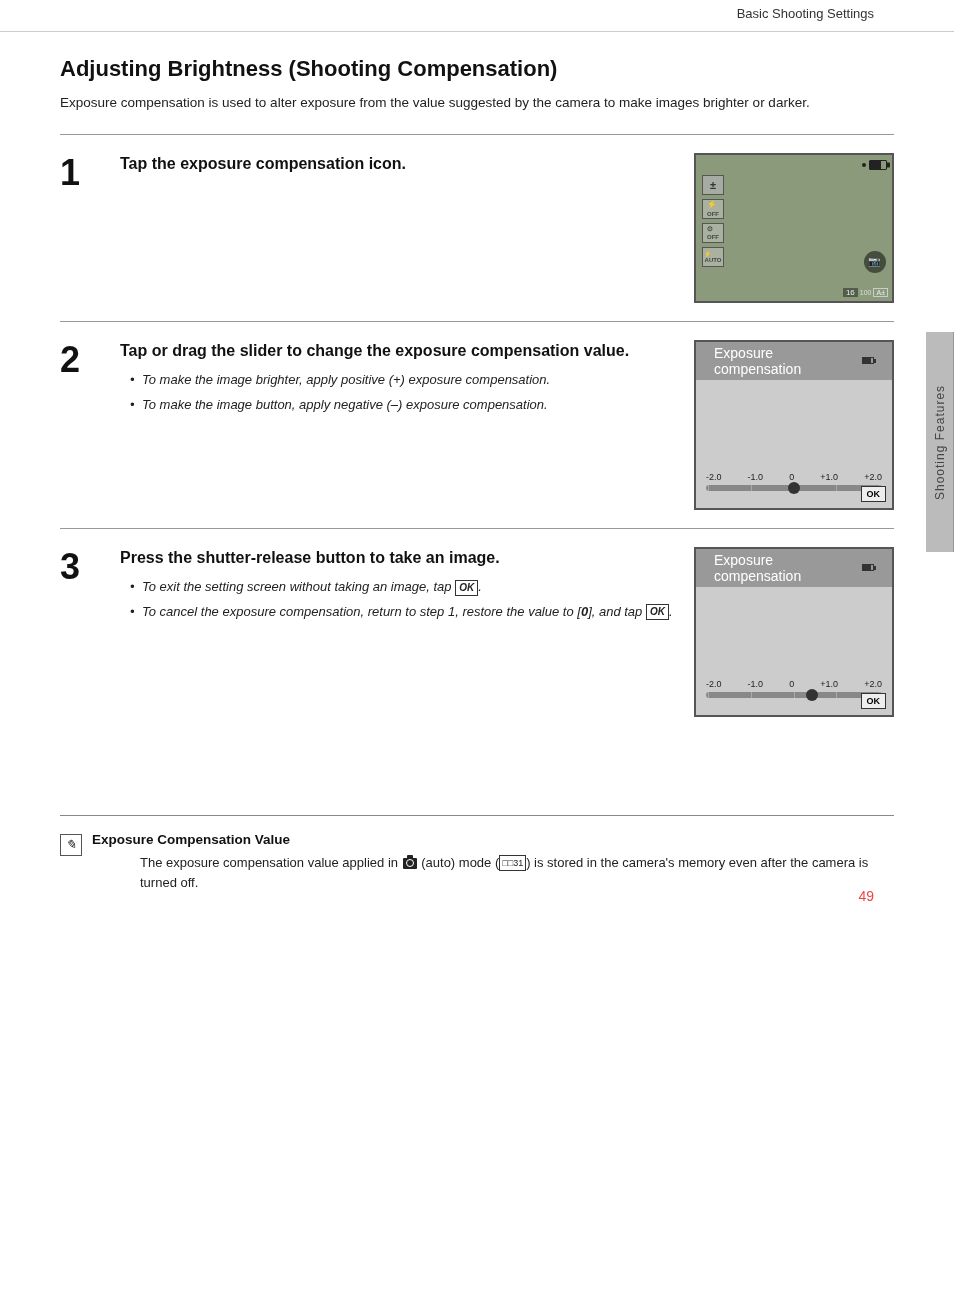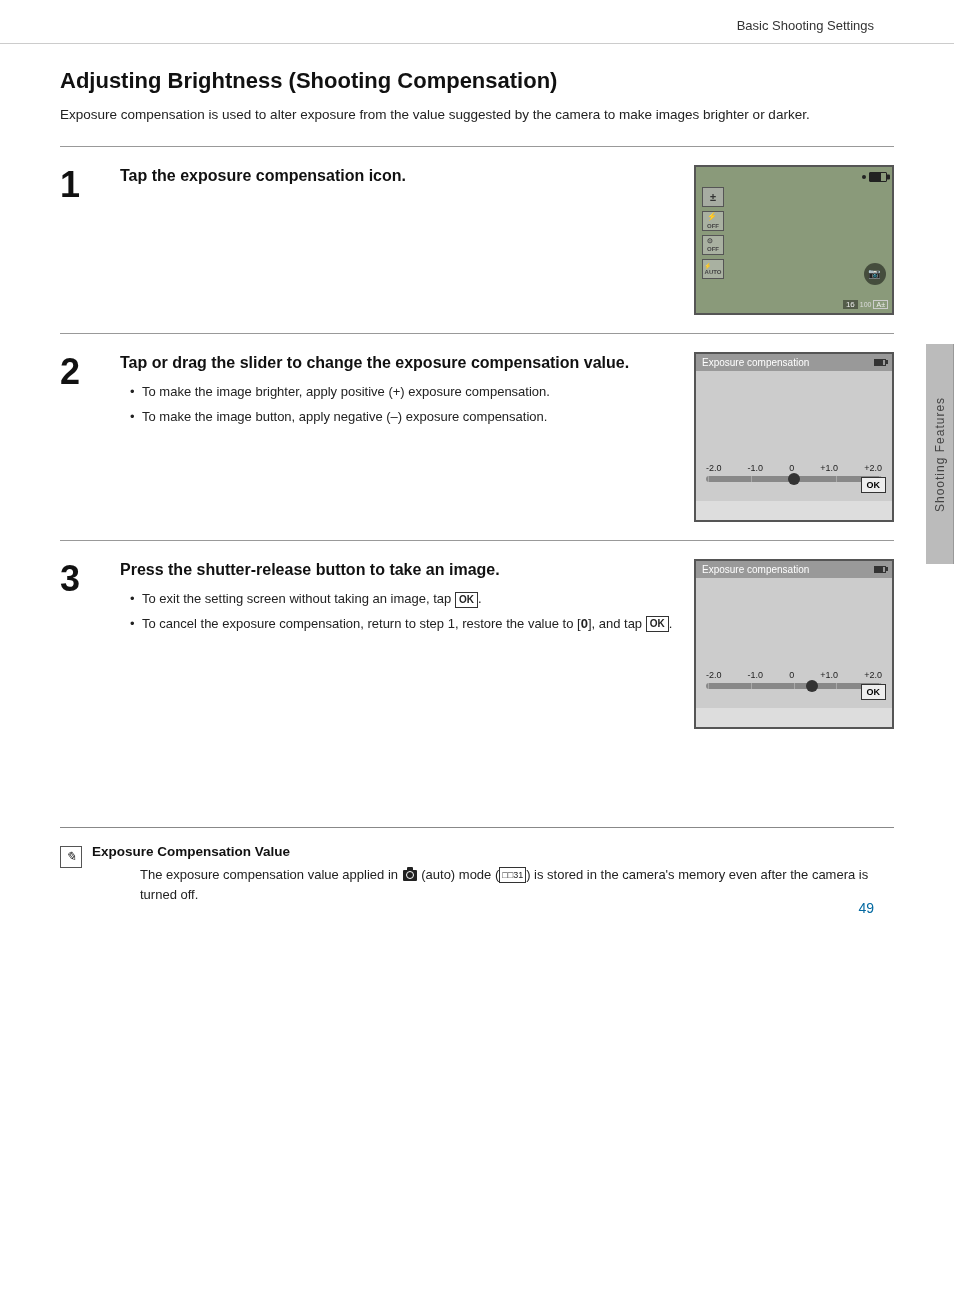--- a/index.html
+++ b/index.html
@@ -8,21 +8,21 @@
       font-family: Arial, Helvetica, sans-serif;
       font-size: 14px;
       color: #111;
       width: 954px;
       min-height: 1314px;
       position: relative;
     }
 
     .page-header {
       text-align: right;
-      padding: 18px 80px 10px 60px;
+      padding: 6px 80px 10px 60px;
       font-size: 13px;
       color: #333;
       border-bottom: 1px solid #ccc;
     }
 
     .main-content {
       padding: 24px 60px 30px 60px;
       position: relative;
     }
 
@@ -72,20 +72,21 @@
       padding-left: 10px;
     }
 
     .step-bullets li {
       font-size: 13px;
       line-height: 1.6;
       color: #222;
       padding-left: 12px;
       position: relative;
       margin-bottom: 4px;
+      font-style: italic;
     }
 
     .step-bullets li::before {
       content: "•";
       position: absolute;
       left: 0;
     }
 
     .ok-badge {
       display: inline-block;
@@ -179,22 +180,22 @@
       background: #ddd;
       border: 2px solid #555;
       width: 200px;
       height: 170px;
       position: relative;
       overflow: hidden;
     }
 
     .exp-header {
       background: #999;
-      padding: 3px 6px;
-      font-size: 10px;
+      padding: 3px 18px;
+      font-size: 14px;
       color: #fff;
       display: flex;
       justify-content: space-between;
       align-items: center;
     }
 
     .exp-body {
       background: #ccc;
       flex: 1;
       height: 110px;
@@ -325,21 +326,21 @@
       line-height: 1.6;
       color: #222;
       margin-left: 48px;
     }
 
     .page-number {
       position: absolute;
       bottom: 20px;
       right: 80px;
       font-size: 14px;
-      color: #0369a1;
+      color: #ef4444;
     }
 
     .camera-icon-small {
       display: inline-block;
       width: 14px;
       height: 11px;
       background: #222;
       border-radius: 1px;
       position: relative;
       vertical-align: middle;

